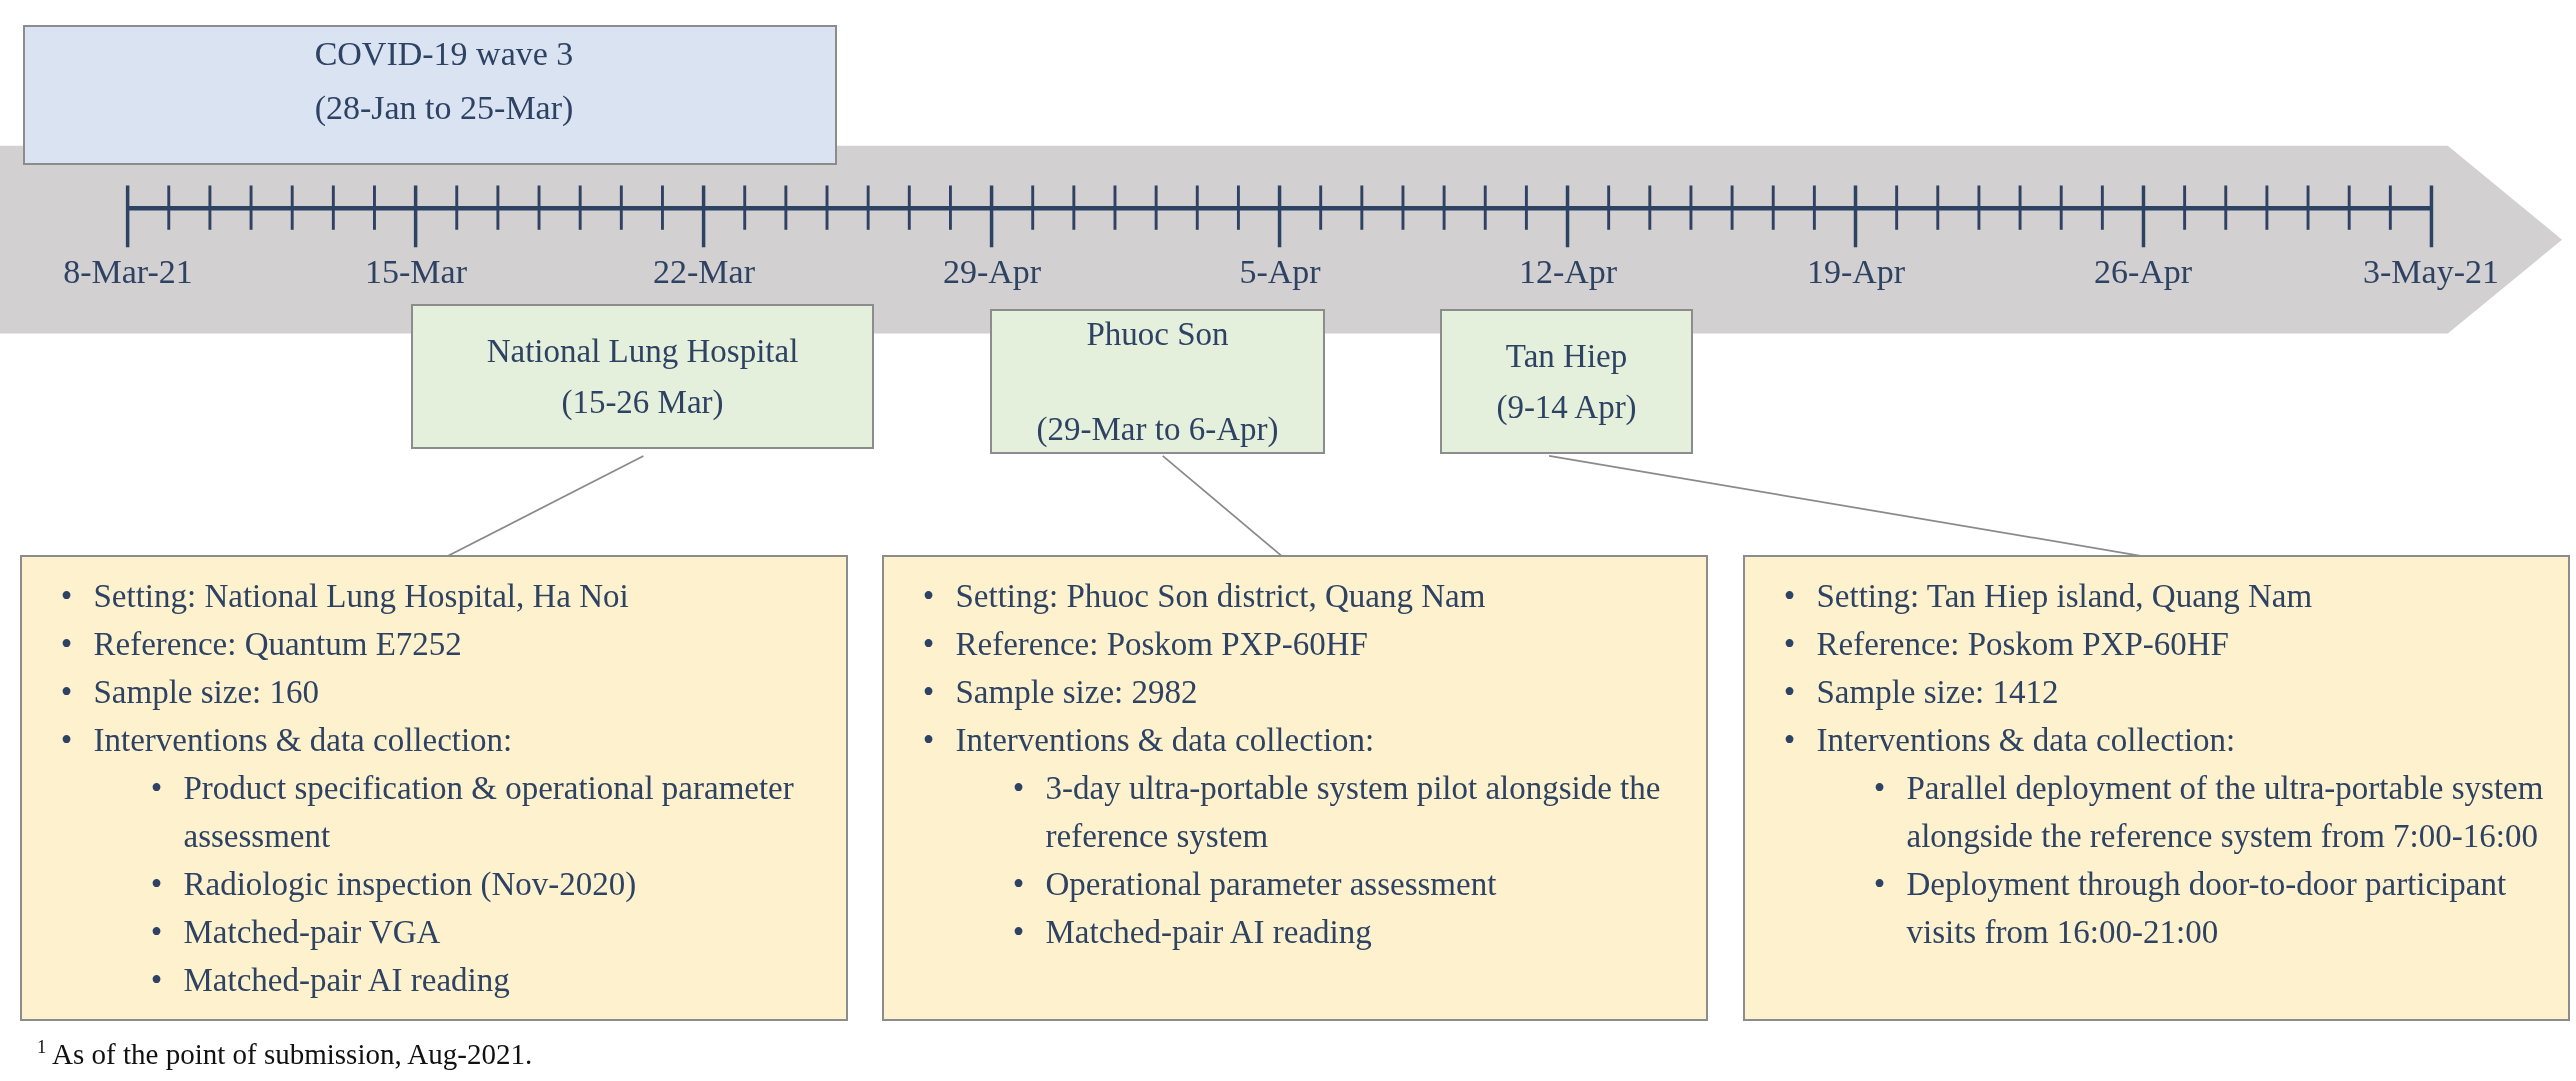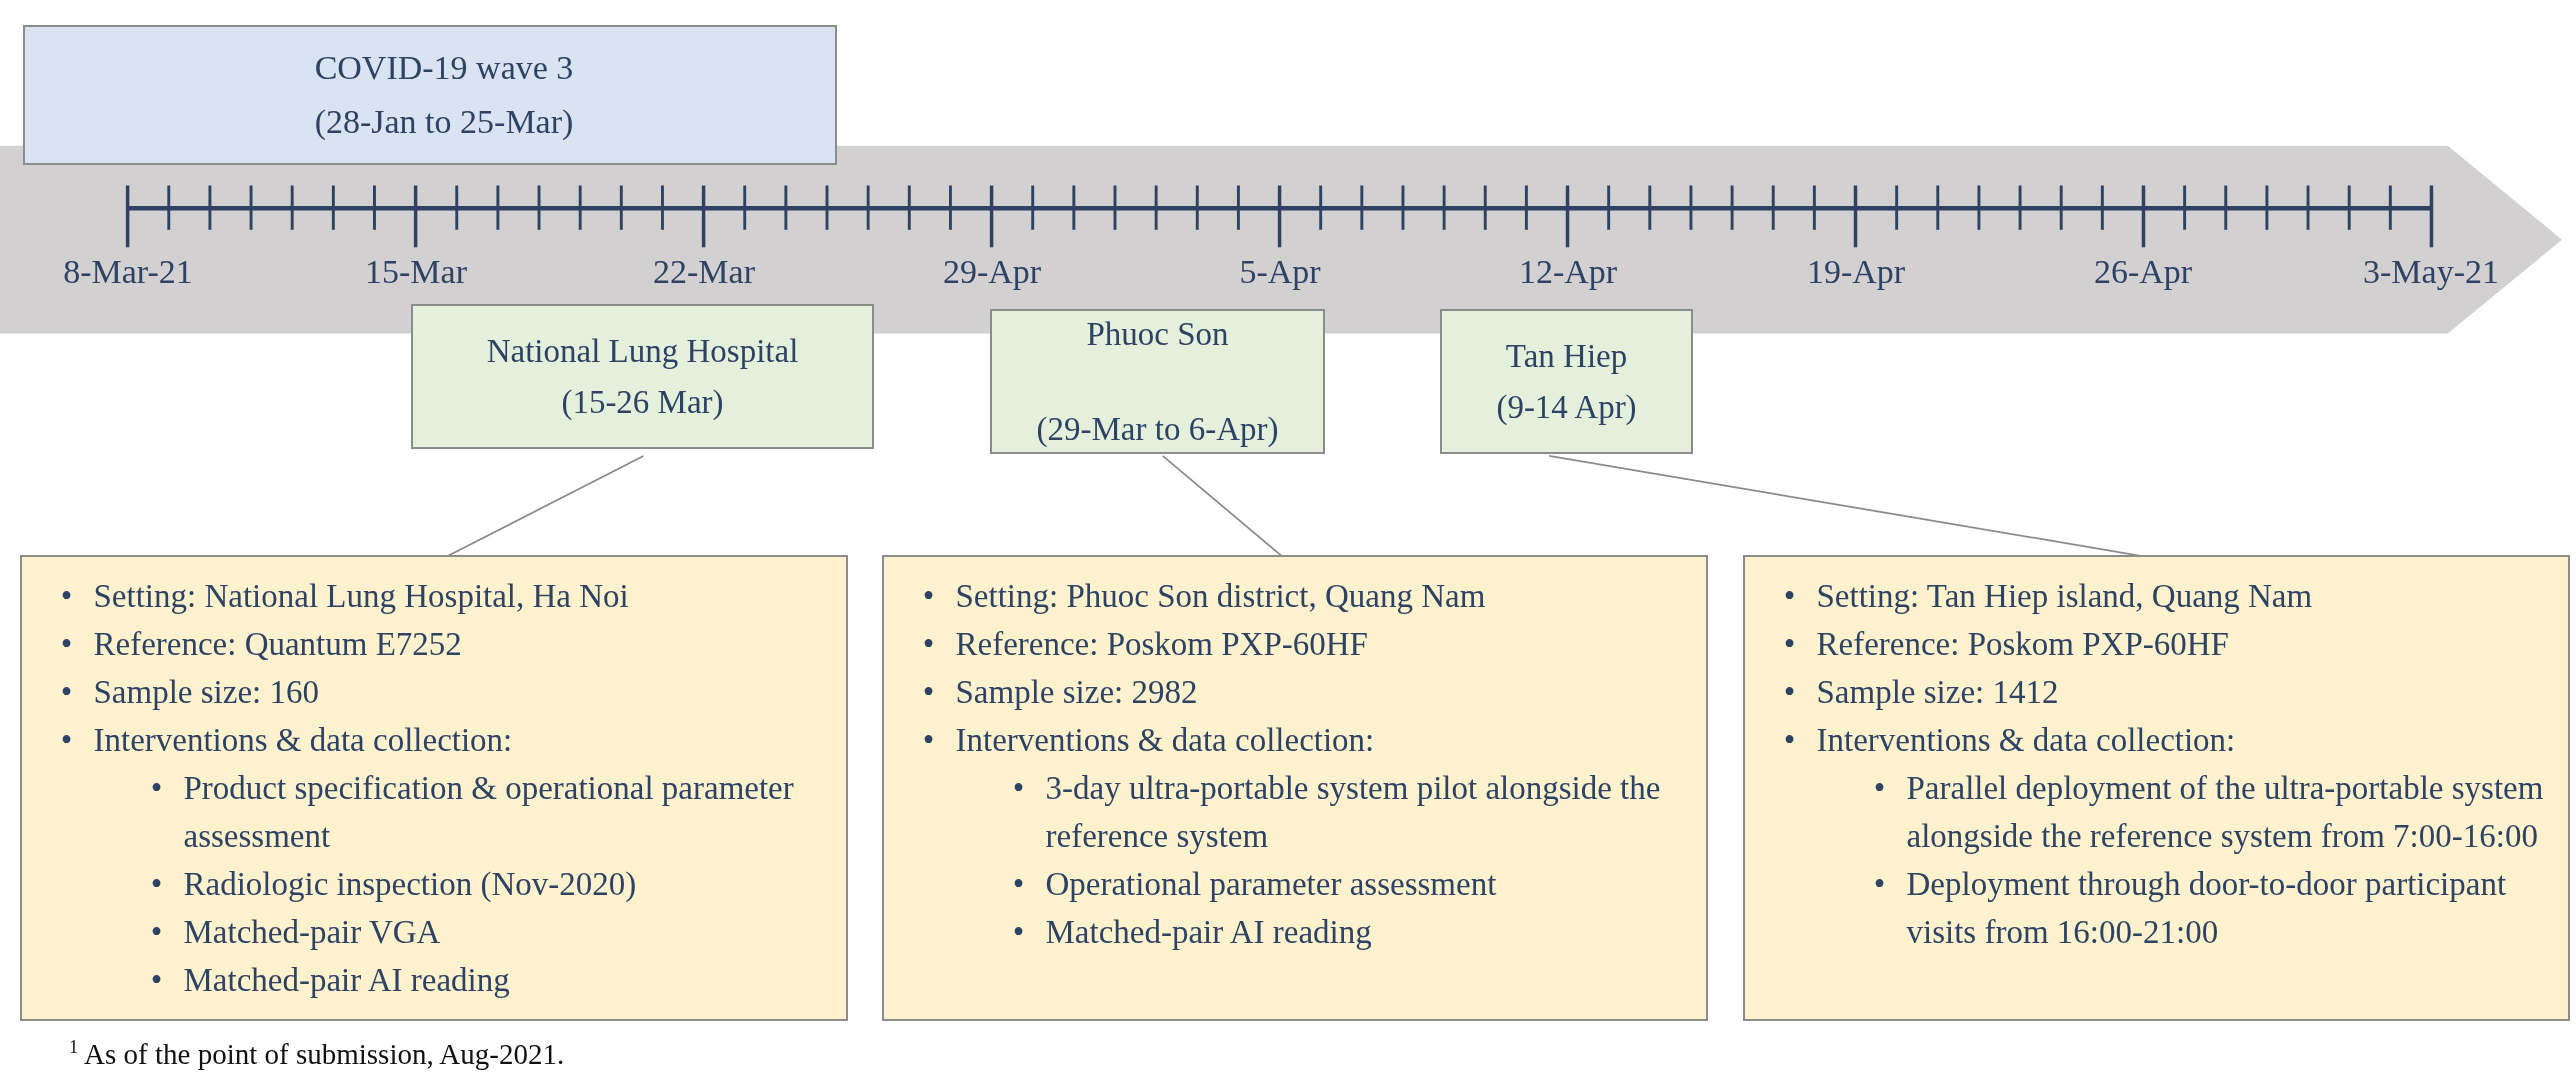--- a/index.html
+++ b/index.html
@@ -4,21 +4,21 @@
 <style>
   html,body{margin:0;padding:0;background:#ffffff;}
   .canvas{
     position:relative;width:2576px;height:1082px;background:#ffffff;overflow:hidden;
     font-family:"Liberation Serif", serif;color:#2e4263;
   }
   svg.layer{position:absolute;left:0;top:0;}
   
   .wave-box{
     position:absolute;box-sizing:border-box;background:#dae3f2;border:2.9px solid #8c8c8c;
-    display:flex;flex-direction:column;align-items:center;justify-content:center;
+    display:flex;flex-direction:column;align-items:center;
     text-align:center;font-size:34px;line-height:54px;padding-left:28px;
   }
   .wave3{left:23px;top:24.5px;width:814px;height:140px;}
   .wave4{left:2177px;top:24.5px;width:388px;height:142px;}
   
   .site-box{
     position:absolute;box-sizing:border-box;background:#e4f0dc;border:2.9px solid #8c8c8c;
     display:flex;flex-direction:column;align-items:center;justify-content:center;
     text-align:center;font-size:33px;line-height:51px;
   }
@@ -38,21 +38,21 @@
   .li2{display:flex;align-items:flex-start;margin-left:90px;}
   .li1 > .bullet,.li2 > .bullet{flex:none;width:54px;text-align:center;}
   .li1 > .txt,.li2 > .txt{flex:1 1 auto;padding-right:4.7px;}
   
   .date-label{
     position:absolute;top:254px;transform:translateX(-50%);
     font-size:34px;line-height:35px;white-space:nowrap;color:#2e4263;
   }
   
   .footnote{
-    position:absolute;left:37px;top:1036px;font-size:29px;color:#111111;margin-left:32px;
+    position:absolute;left:37px;top:1036px;font-size:29px;color:#111111;
   }
   .footnote sup{font-size:18.6px;}
   .footnote .ft-text{margin-left:5.8px;}
   sup.wave-sup{font-size:21px;line-height:0;}
 </style>
 </head>
 <body>
 
 <div class="canvas">
 

